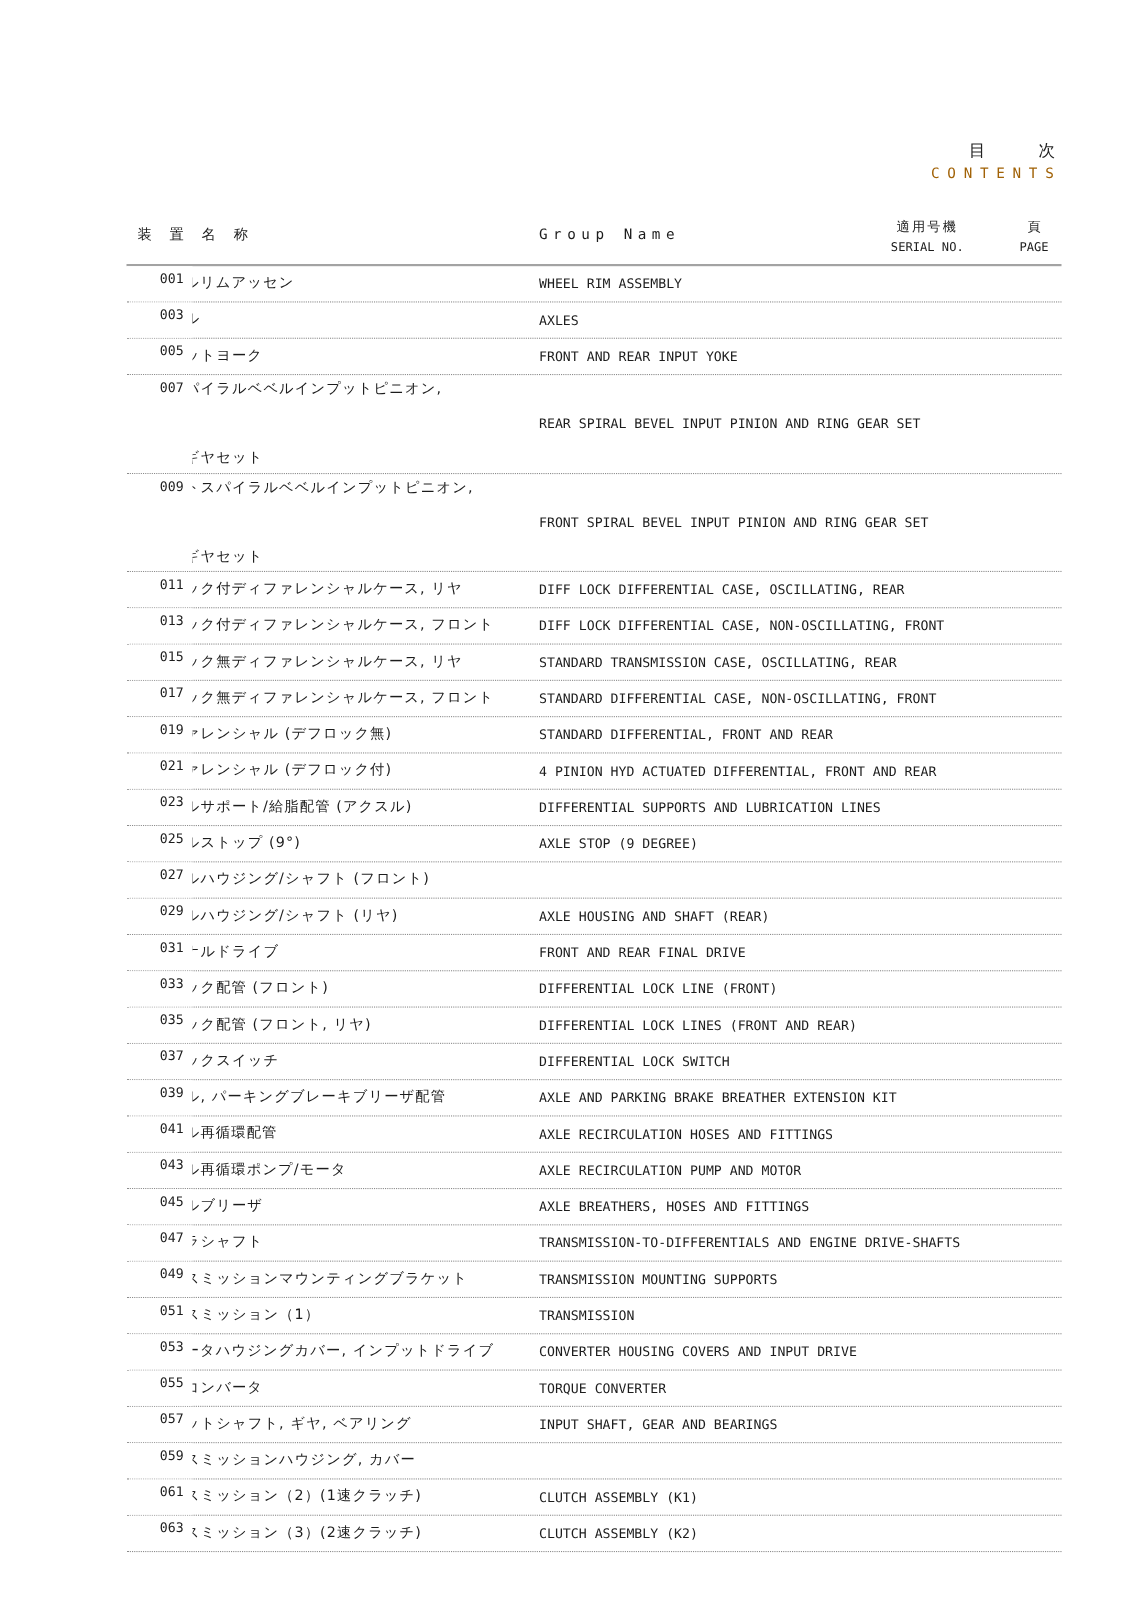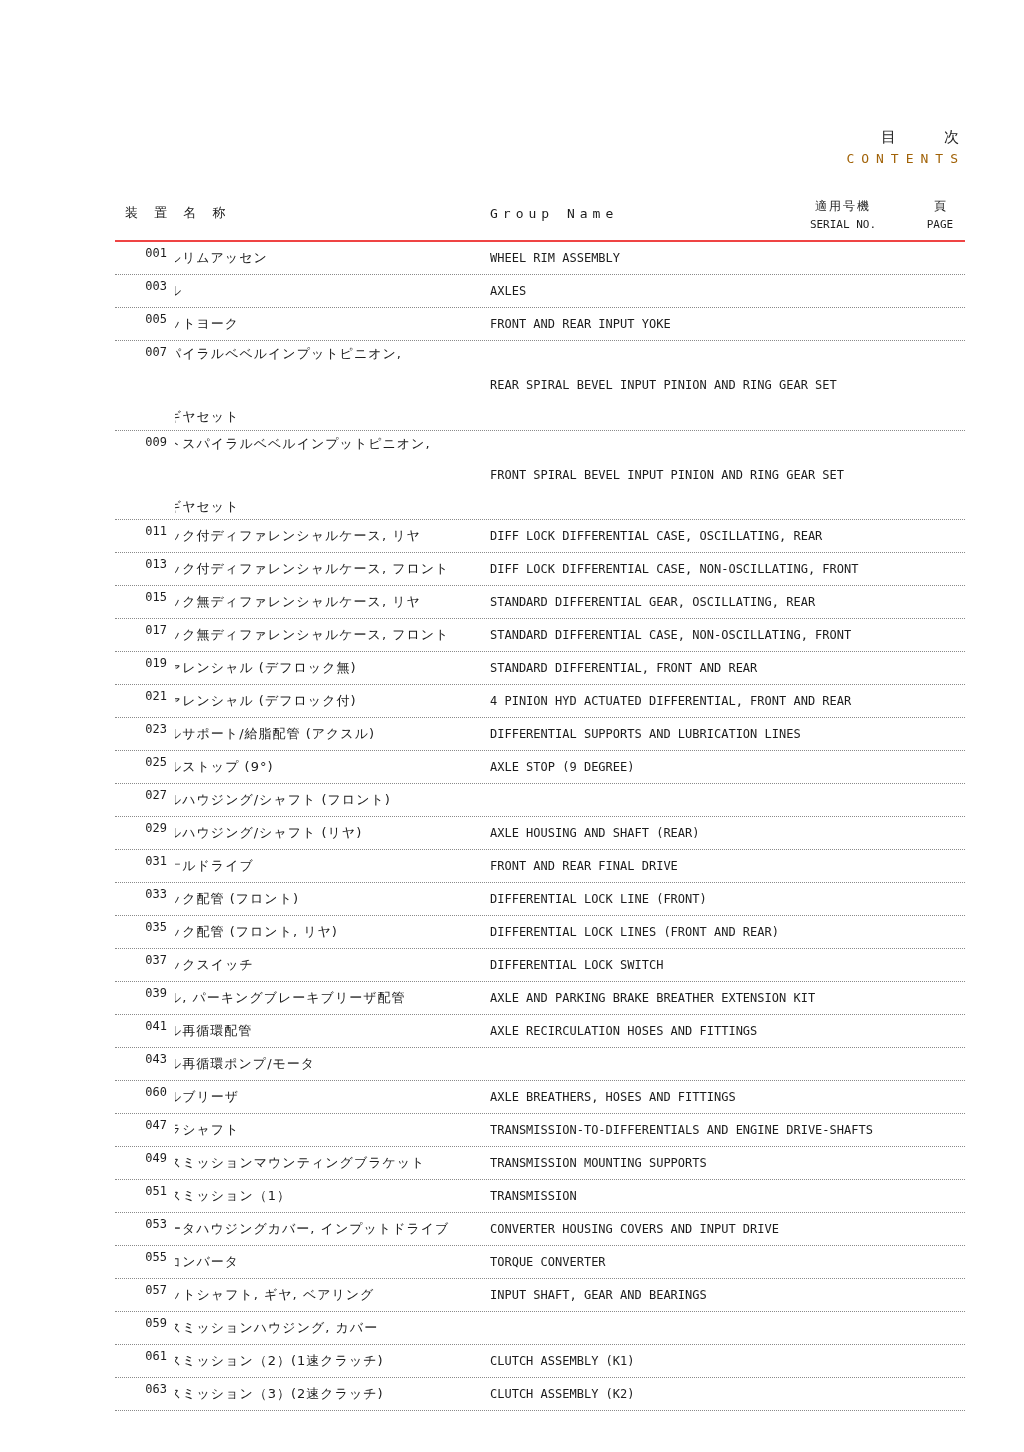--- a/index.html
+++ b/index.html
@@ -18,21 +18,21 @@
     text-align:right;
   }
   .title-jp { font-size:15px; letter-spacing:6px; color:#222; }
   .title-en {
     font-family:"DejaVu Sans Mono", monospace;
     font-size:13px; letter-spacing:7px; margin-top:4px; color:#a16207;
   }
 
   .content { position:absolute; left:115px; top:198px; width:850px; }
 
-  .table-header { position:relative; height:44px; border-bottom:2px solid #ef4444; }
+  .table-header { position:relative; height:44px; border-bottom:2px solid #a3a3a3; }
   .h-jp   { position:absolute; left:10px;  top:6px;  font-size:13px; letter-spacing:6px; }
   .h-group{ position:absolute; left:375px; top:8px;  font-family:"DejaVu Sans Mono", monospace; font-size:13px; letter-spacing:5px; }
   .h-serial { position:absolute; left:668px; top:0; width:120px; text-align:center; }
   .h-serial .jp { font-size:12px; letter-spacing:2px; display:block; }
   .h-serial .en { font-family:"DejaVu Sans Mono", monospace; font-size:11px; display:block; margin-top:3px; }
   .h-page { position:absolute; left:800px; top:0; width:50px; text-align:center; }
   .h-page .jp { font-size:12px; display:block; }
   .h-page .en { font-family:"DejaVu Sans Mono", monospace; font-size:11px; display:block; margin-top:3px; }
 
   .t-body { width:850px; }
@@ -118,21 +118,21 @@
           <div class="cell en">DIFF LOCK DIFFERENTIAL CASE, OSCILLATING, REAR</div>
           <div class="cell page">011</div>
         </div>
         <div class="row">
           <div class="cell jp"><span>デフロック付ディファレンシャルケース, フロント</span></div>
           <div class="cell en">DIFF LOCK DIFFERENTIAL CASE, NON-OSCILLATING, FRONT</div>
           <div class="cell page">013</div>
         </div>
         <div class="row">
           <div class="cell jp"><span>デフロック無ディファレンシャルケース, リヤ</span></div>
-          <div class="cell en">STANDARD DIFFERENTIAL GEAR, OSCILLATING, REAR</div>
+          <div class="cell en">STANDARD TRANSMISSION CASE, OSCILLATING, REAR</div>
           <div class="cell page">015</div>
         </div>
         <div class="row">
           <div class="cell jp"><span>デフロック無ディファレンシャルケース, フロント</span></div>
           <div class="cell en">STANDARD DIFFERENTIAL CASE, NON-OSCILLATING, FRONT</div>
           <div class="cell page">017</div>
         </div>
         <div class="row">
           <div class="cell jp"><span>ディファレンシャル (デフロック無)</span></div>
           <div class="cell en">STANDARD DIFFERENTIAL, FRONT AND REAR</div>
@@ -187,26 +187,27 @@
           <div class="cell en">AXLE AND PARKING BRAKE BREATHER EXTENSION KIT</div>
           <div class="cell page">039</div>
         </div>
         <div class="row">
           <div class="cell jp"><span>アクスル再循環配管</span></div>
           <div class="cell en">AXLE RECIRCULATION HOSES AND FITTINGS</div>
           <div class="cell page">041</div>
         </div>
         <div class="row">
           <div class="cell jp"><span>アクスル再循環ポンプ/モータ</span></div>
+          <div class="cell en">AXLE RECIRCULATION PUMP AND MOTOR</div>
           <div class="cell page">043</div>
         </div>
         <div class="row">
           <div class="cell jp"><span>アクスルブリーザ</span></div>
           <div class="cell en">AXLE BREATHERS, HOSES AND FITTINGS</div>
-          <div class="cell page">060</div>
+          <div class="cell page">045</div>
         </div>
         <div class="row">
           <div class="cell jp"><span>プロペラシャフト</span></div>
           <div class="cell en">TRANSMISSION-TO-DIFFERENTIALS AND ENGINE DRIVE-SHAFTS</div>
           <div class="cell page">047</div>
         </div>
         <div class="row">
           <div class="cell jp"><span>トランスミッションマウンティングブラケット</span></div>
           <div class="cell en">TRANSMISSION MOUNTING SUPPORTS</div>
           <div class="cell page">049</div>

